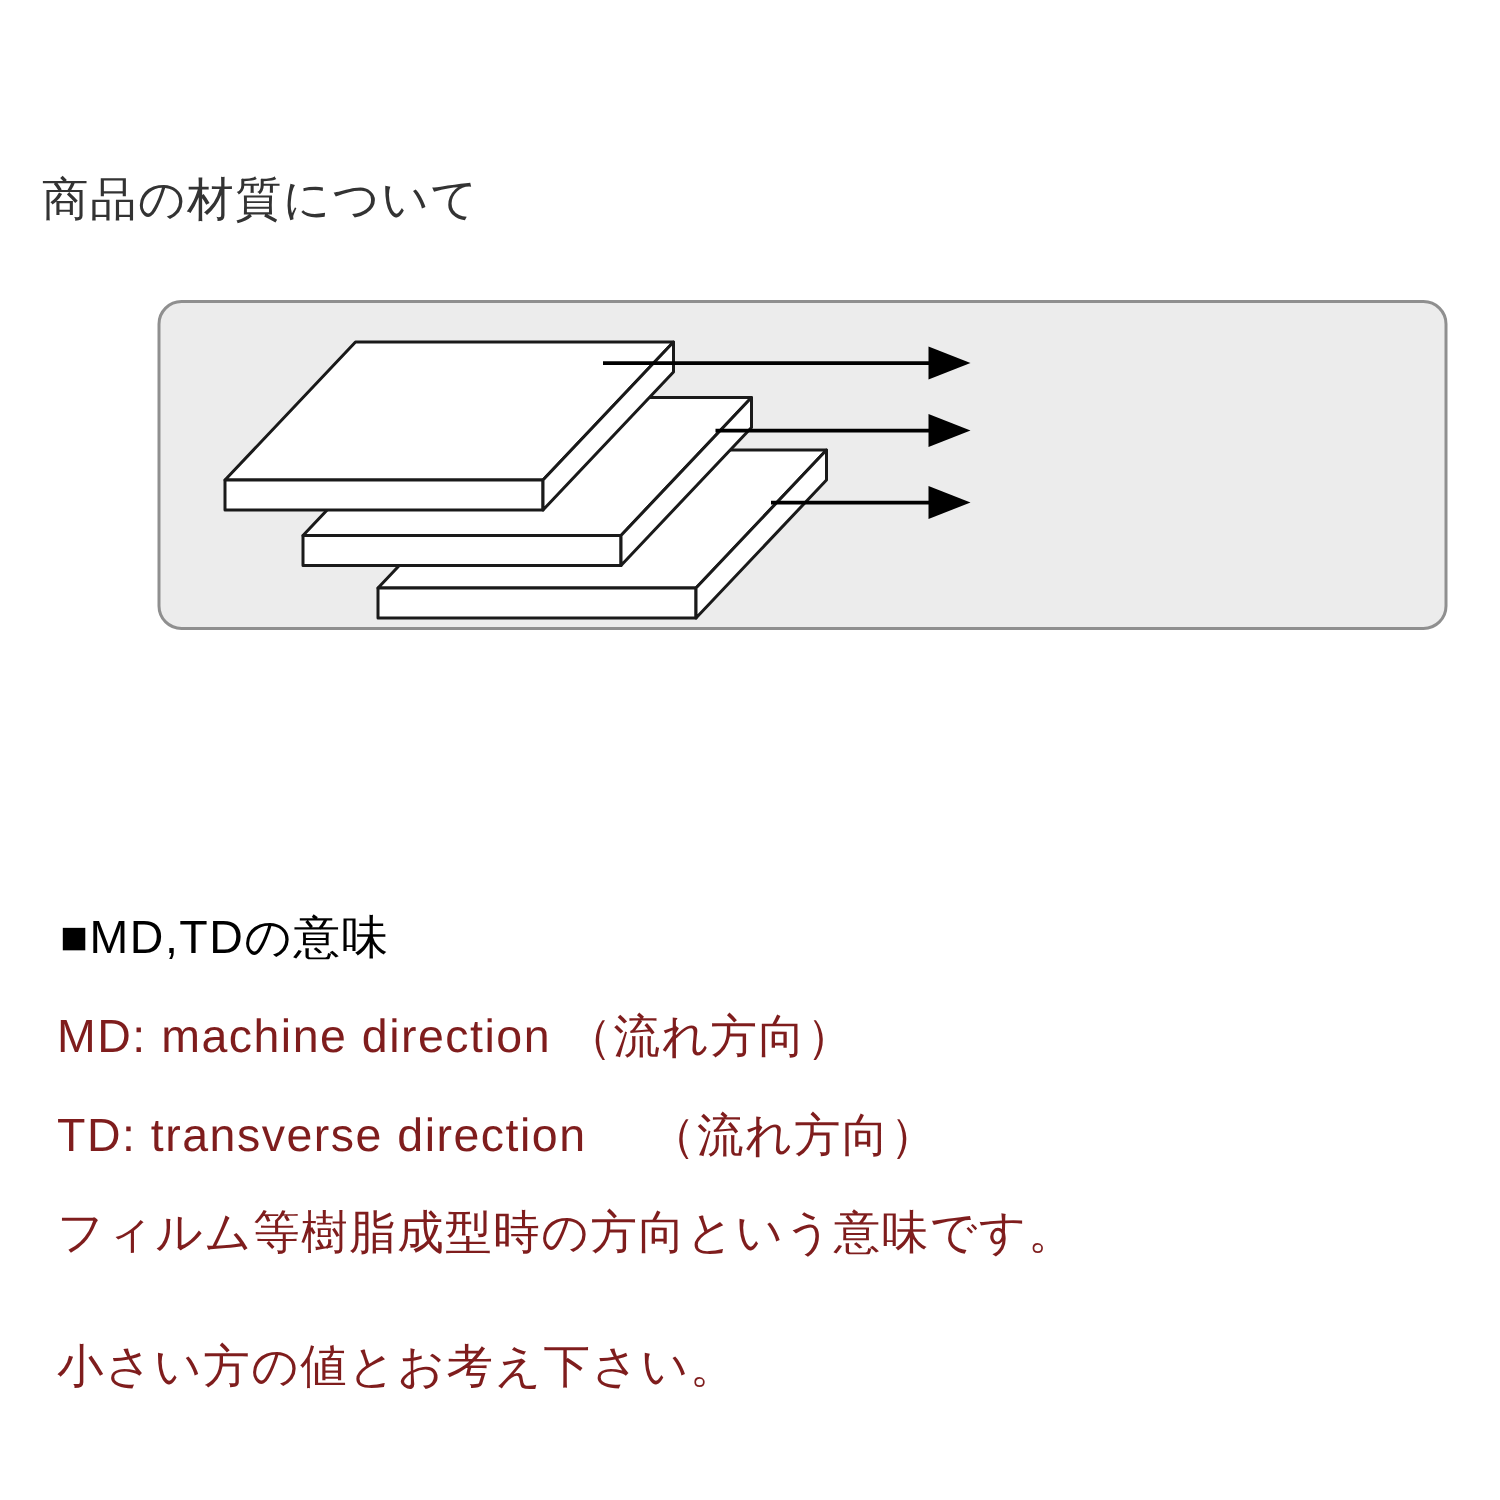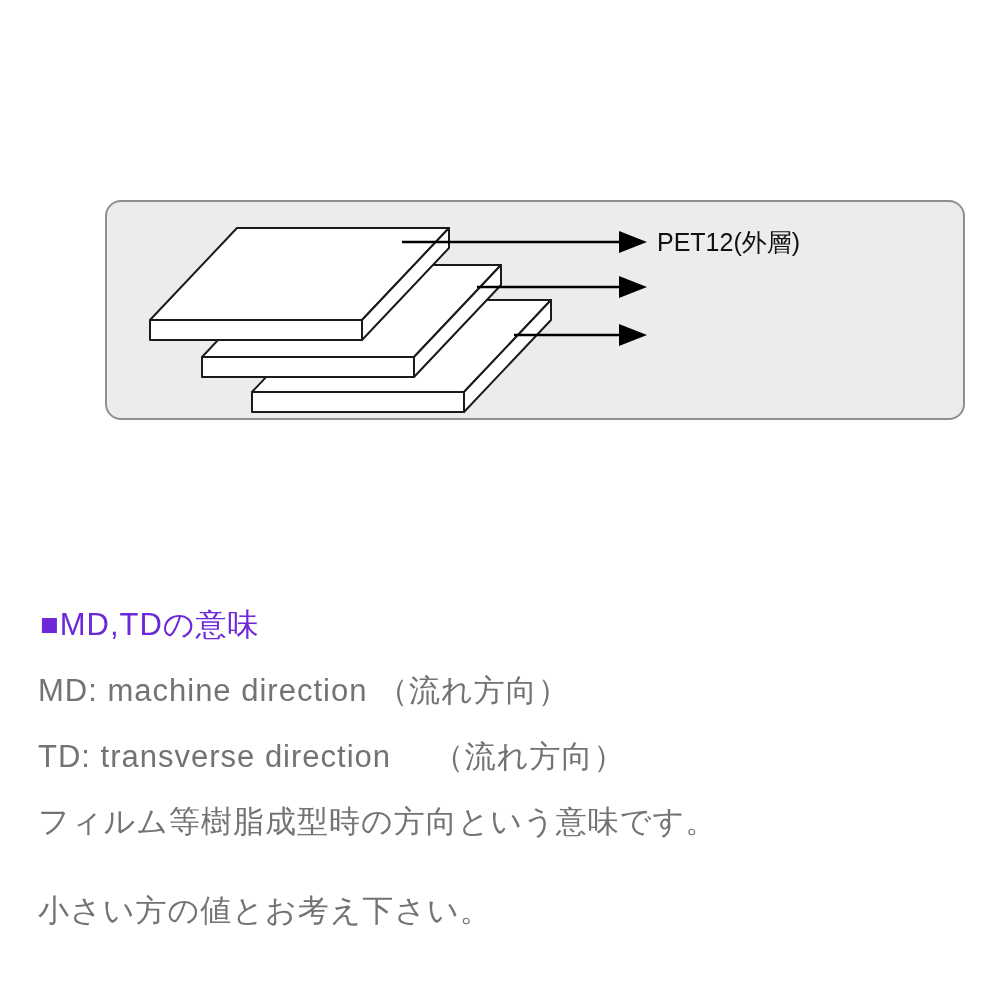--- a/index.html
+++ b/index.html
@@ -54,39 +54,40 @@
   }
   .layer-label.l1 { left: 550px; top: 25px; }
   .layer-label.l2 { left: 548px; top: 70px; }
   .layer-label.l3 { left: 550px; top: 118px; }
   .note {
     position: absolute;
     left: 38px;
     margin: 0;
     font-size: 31px;
     font-weight: 400;
-    color: #737373;
+    color: #7f1d1d;
     letter-spacing: 1px;
     white-space: nowrap;
     line-height: 36px;
   }
-  .note.heading { left: 40px; top: 607px; font-weight: 500; color: #6d28d9; }
+  .note.heading { left: 40px; top: 607px; font-weight: 500; color: #000000; }
   .note.n1 { top: 673px; }
   .note.n2 { top: 739px; }
   .note.n3 { top: 804px; text-align: center; }
   .note.n4 { top: 893px; }
   .slab { fill: #ffffff; stroke: #1a1a1a; stroke-width: 2; stroke-linejoin: round; }
   .arrow-line { stroke: #000000; stroke-width: 2.5; }
   .arrow-head { fill: #000000; stroke: none; }
 </style>
 </head>
 <body>
 
 <div class="page">
 
+  <h1 class="title">商品の材質について</h1>
 
   <div class="diagram-box">
     <svg viewBox="0 0 856 216">
 
       <g>
         <polygon class="slab" points="145,190 232,98 444,98 357,190"></polygon>
         <polygon class="slab" points="145,190 357,190 357,210 145,210"></polygon>
         <polygon class="slab" points="357,190 444,98 444,118 357,210"></polygon>
       </g>
 
@@ -109,21 +110,20 @@
       <g>
         <line class="arrow-line" x1="370" y1="85" x2="514" y2="85"></line>
         <polygon class="arrow-head" points="512,74 512,96 540,85"></polygon>
       </g>
       <g>
         <line class="arrow-line" x1="407" y1="133" x2="514" y2="133"></line>
         <polygon class="arrow-head" points="512,122 512,144 540,133"></polygon>
       </g>
     </svg>
 
-    <div class="layer-label l1">PET12(外層)</div>
   </div>
 
   <div>
     <p class="note heading">■MD,TDの意味</p>
     <p class="note n1">MD: machine direction （流れ方向）</p>
     <p class="note n2">TD: transverse direction 　（流れ方向）</p>
     <p class="note n3">フィルム等樹脂成型時の方向という意味です。</p>
     <p class="note n4">小さい方の値とお考え下さい。</p>
   </div>
 

